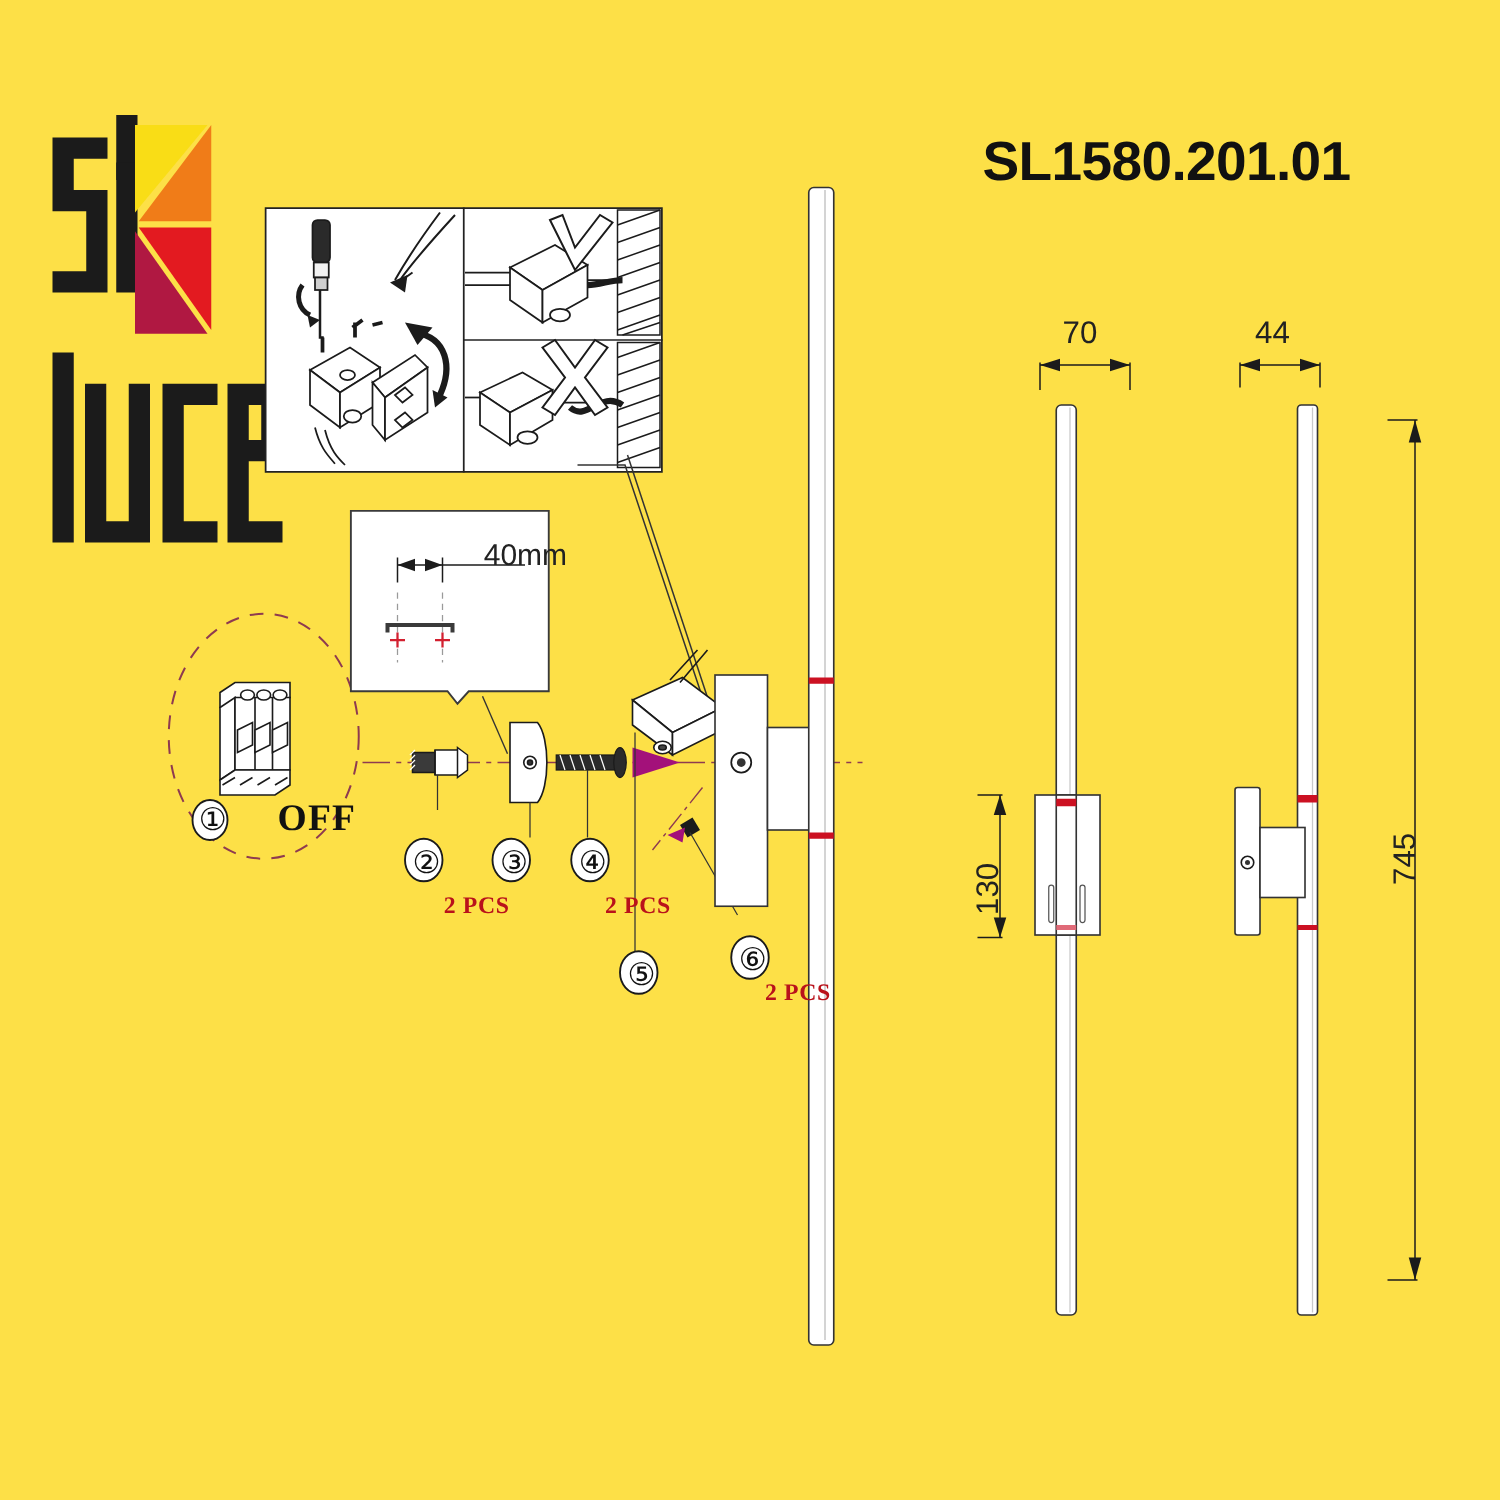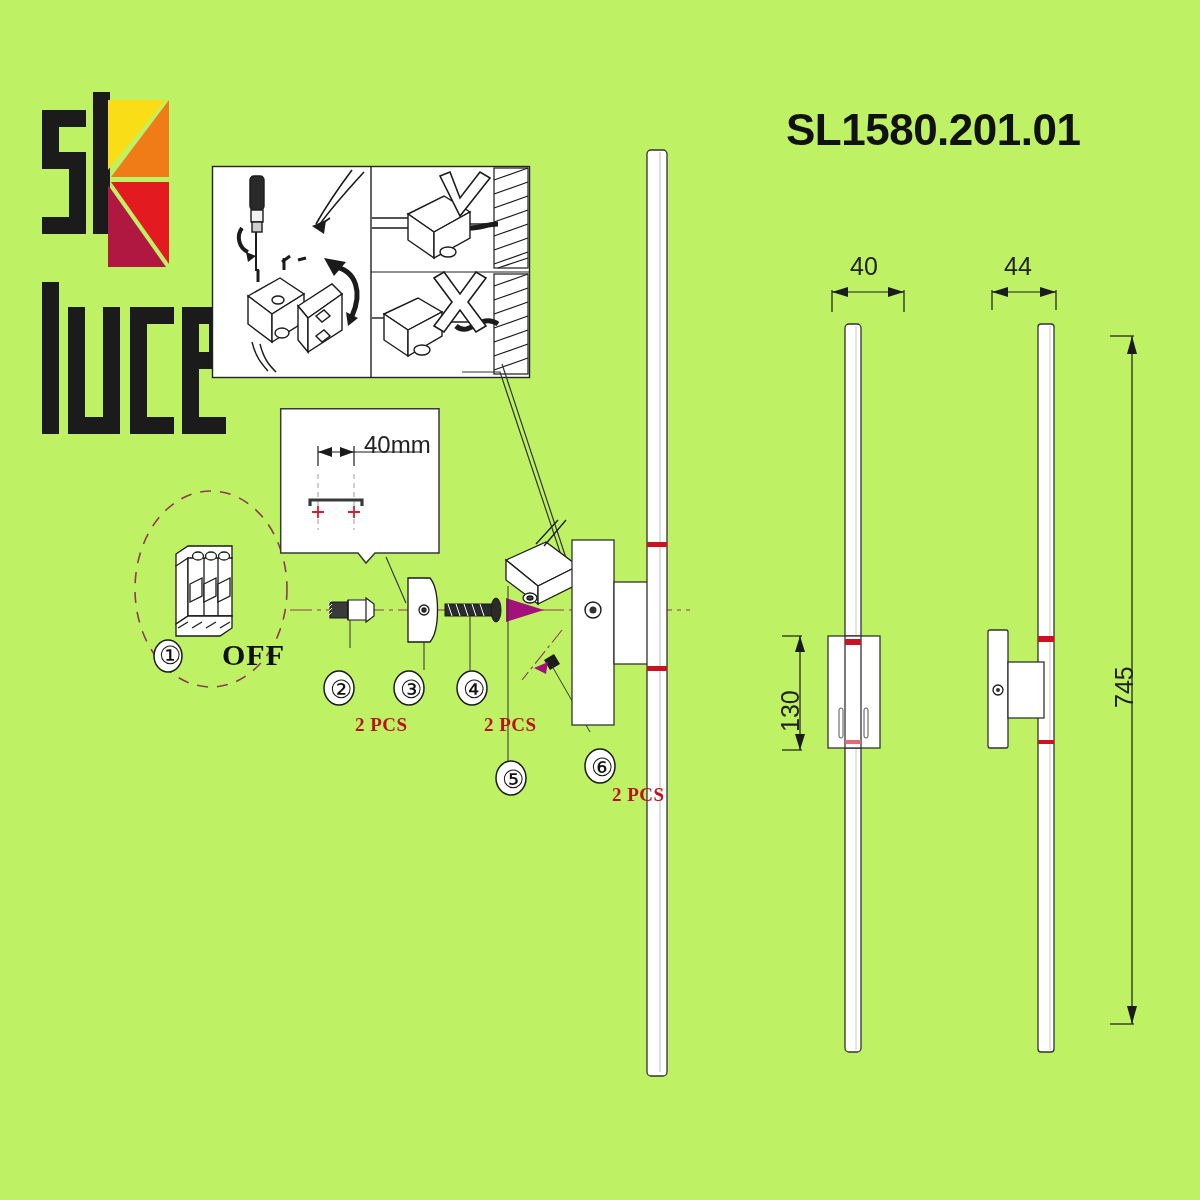--- a/index.html
+++ b/index.html
@@ -1,38 +1,38 @@
 <!DOCTYPE html>
 <html><head>
 <meta charset="utf-8">
 <style>
   html,body{margin:0;padding:0;background:#ffffff;}
   body{width:1200px;height:1200px;overflow:hidden;
        font-family:"Liberation Serif",serif;color:#1a1a1a;}
-  #stage{position:relative;width:1200px;height:1200px;background:#bef264;}
+  #stage{position:relative;width:1200px;height:1200px;background:#fde047;}
   .abs{position:absolute;}
   svg{display:block;overflow:visible;}
 
   
   #logo-wrap{left:38px;top:92px;width:175px;height:370px;}
   .wm{font-family:"Liberation Sans",sans-serif;font-weight:700;fill:#1b1b1b;}
 
   
   #model-no{left:786px;top:102px;width:400px;height:56px;
             font-family:"Liberation Sans",sans-serif;font-weight:700;
             font-size:44px;letter-spacing:-0.5px;color:#111;
             white-space:nowrap;line-height:56px;}
   .pcs{font-family:"Liberation Serif",serif;font-weight:700;
        color:#b9121b;font-size:19px;letter-spacing:.5px;white-space:nowrap;margin-left:37px;}
   .dim{font-family:"Liberation Sans",sans-serif;font-weight:400;
        font-size:25px;color:#222;white-space:nowrap;}
   .dim-v{transform:rotate(-90deg);transform-origin:left top;}
   .off-txt{font-family:"Liberation Serif",serif;font-weight:700;
            font-size:30px;color:#111;letter-spacing:1px;margin-left:28px;}
-  .mm40{font-family:"Liberation Sans",sans-serif;font-size:24px;color:#222;}
+  .mm40{font-family:"Liberation Sans",sans-serif;font-size:24px;color:#222;margin-left:23px;}
   .cnum{font-family:"Liberation Serif",serif;font-weight:400;
         font-size:25px;color:#111;}
 </style>
 </head>
 <body>
 
 <div id="stage">
 
   <div class="abs" id="logo-wrap">
     <svg width="175" height="370" viewBox="0 0 175 370">
@@ -358,21 +358,21 @@
   </div>
 
   <div class="abs" style="left:828px;top:278px;">
     <svg width="80" height="34">
       <line x1="4" y1="14" x2="76" y2="14" stroke="#1b1b1b" stroke-width="1.2"></line>
       <polygon points="4,14 20,9 20,19" fill="#1b1b1b"></polygon>
       <polygon points="76,14 60,9 60,19" fill="#1b1b1b"></polygon>
       <line x1="4" y1="12" x2="4" y2="34" stroke="#1b1b1b" stroke-width="1.2"></line>
       <line x1="76" y1="12" x2="76" y2="34" stroke="#1b1b1b" stroke-width="1.2"></line>
     </svg>
-    <div class="abs dim" style="left:22px;top:-26px;">40</div>
+    <div class="abs dim" style="left:22px;top:-26px;">70</div>
   </div>
 
   <div class="abs" style="left:782px;top:632px;">
     <svg width="34" height="122">
       <line x1="18" y1="4" x2="18" y2="118" stroke="#1b1b1b" stroke-width="1.2"></line>
       <polygon points="18,4 13,20 23,20" fill="#1b1b1b"></polygon>
       <polygon points="18,118 13,102 23,102" fill="#1b1b1b"></polygon>
       <line x1="0" y1="4" x2="20" y2="4" stroke="#1b1b1b" stroke-width="1.2"></line>
       <line x1="0" y1="118" x2="20" y2="118" stroke="#1b1b1b" stroke-width="1.2"></line>
     </svg>

